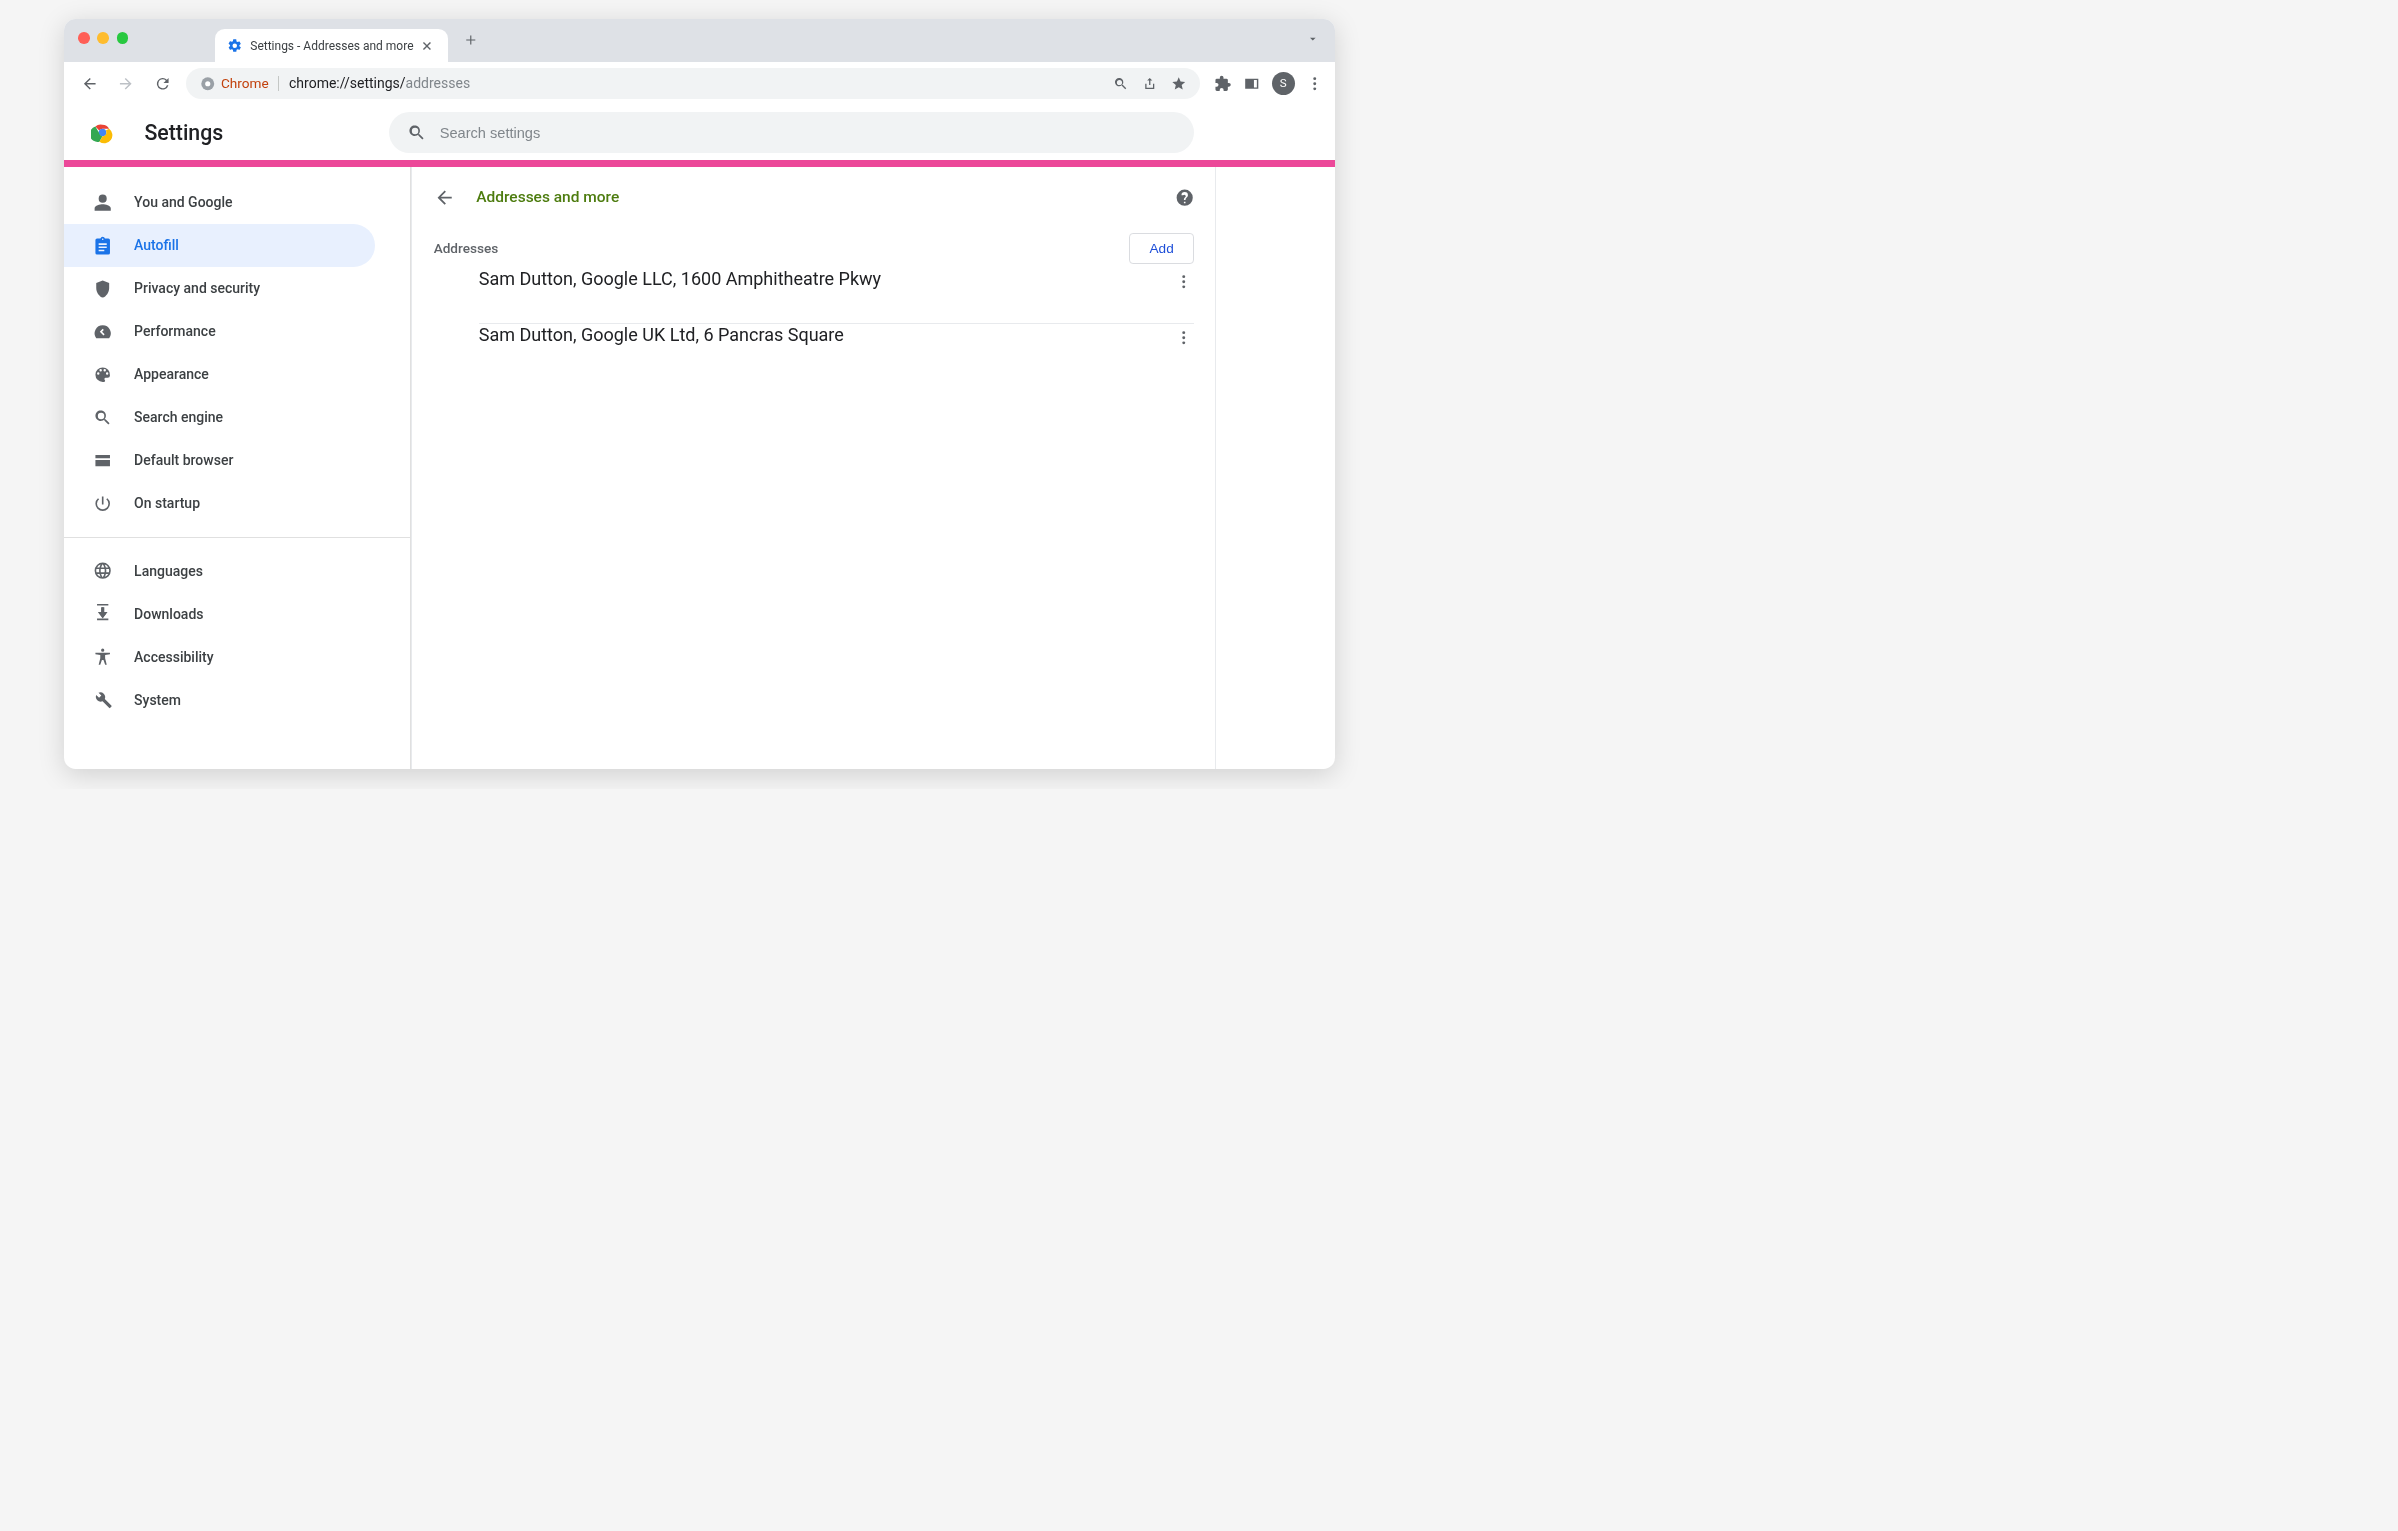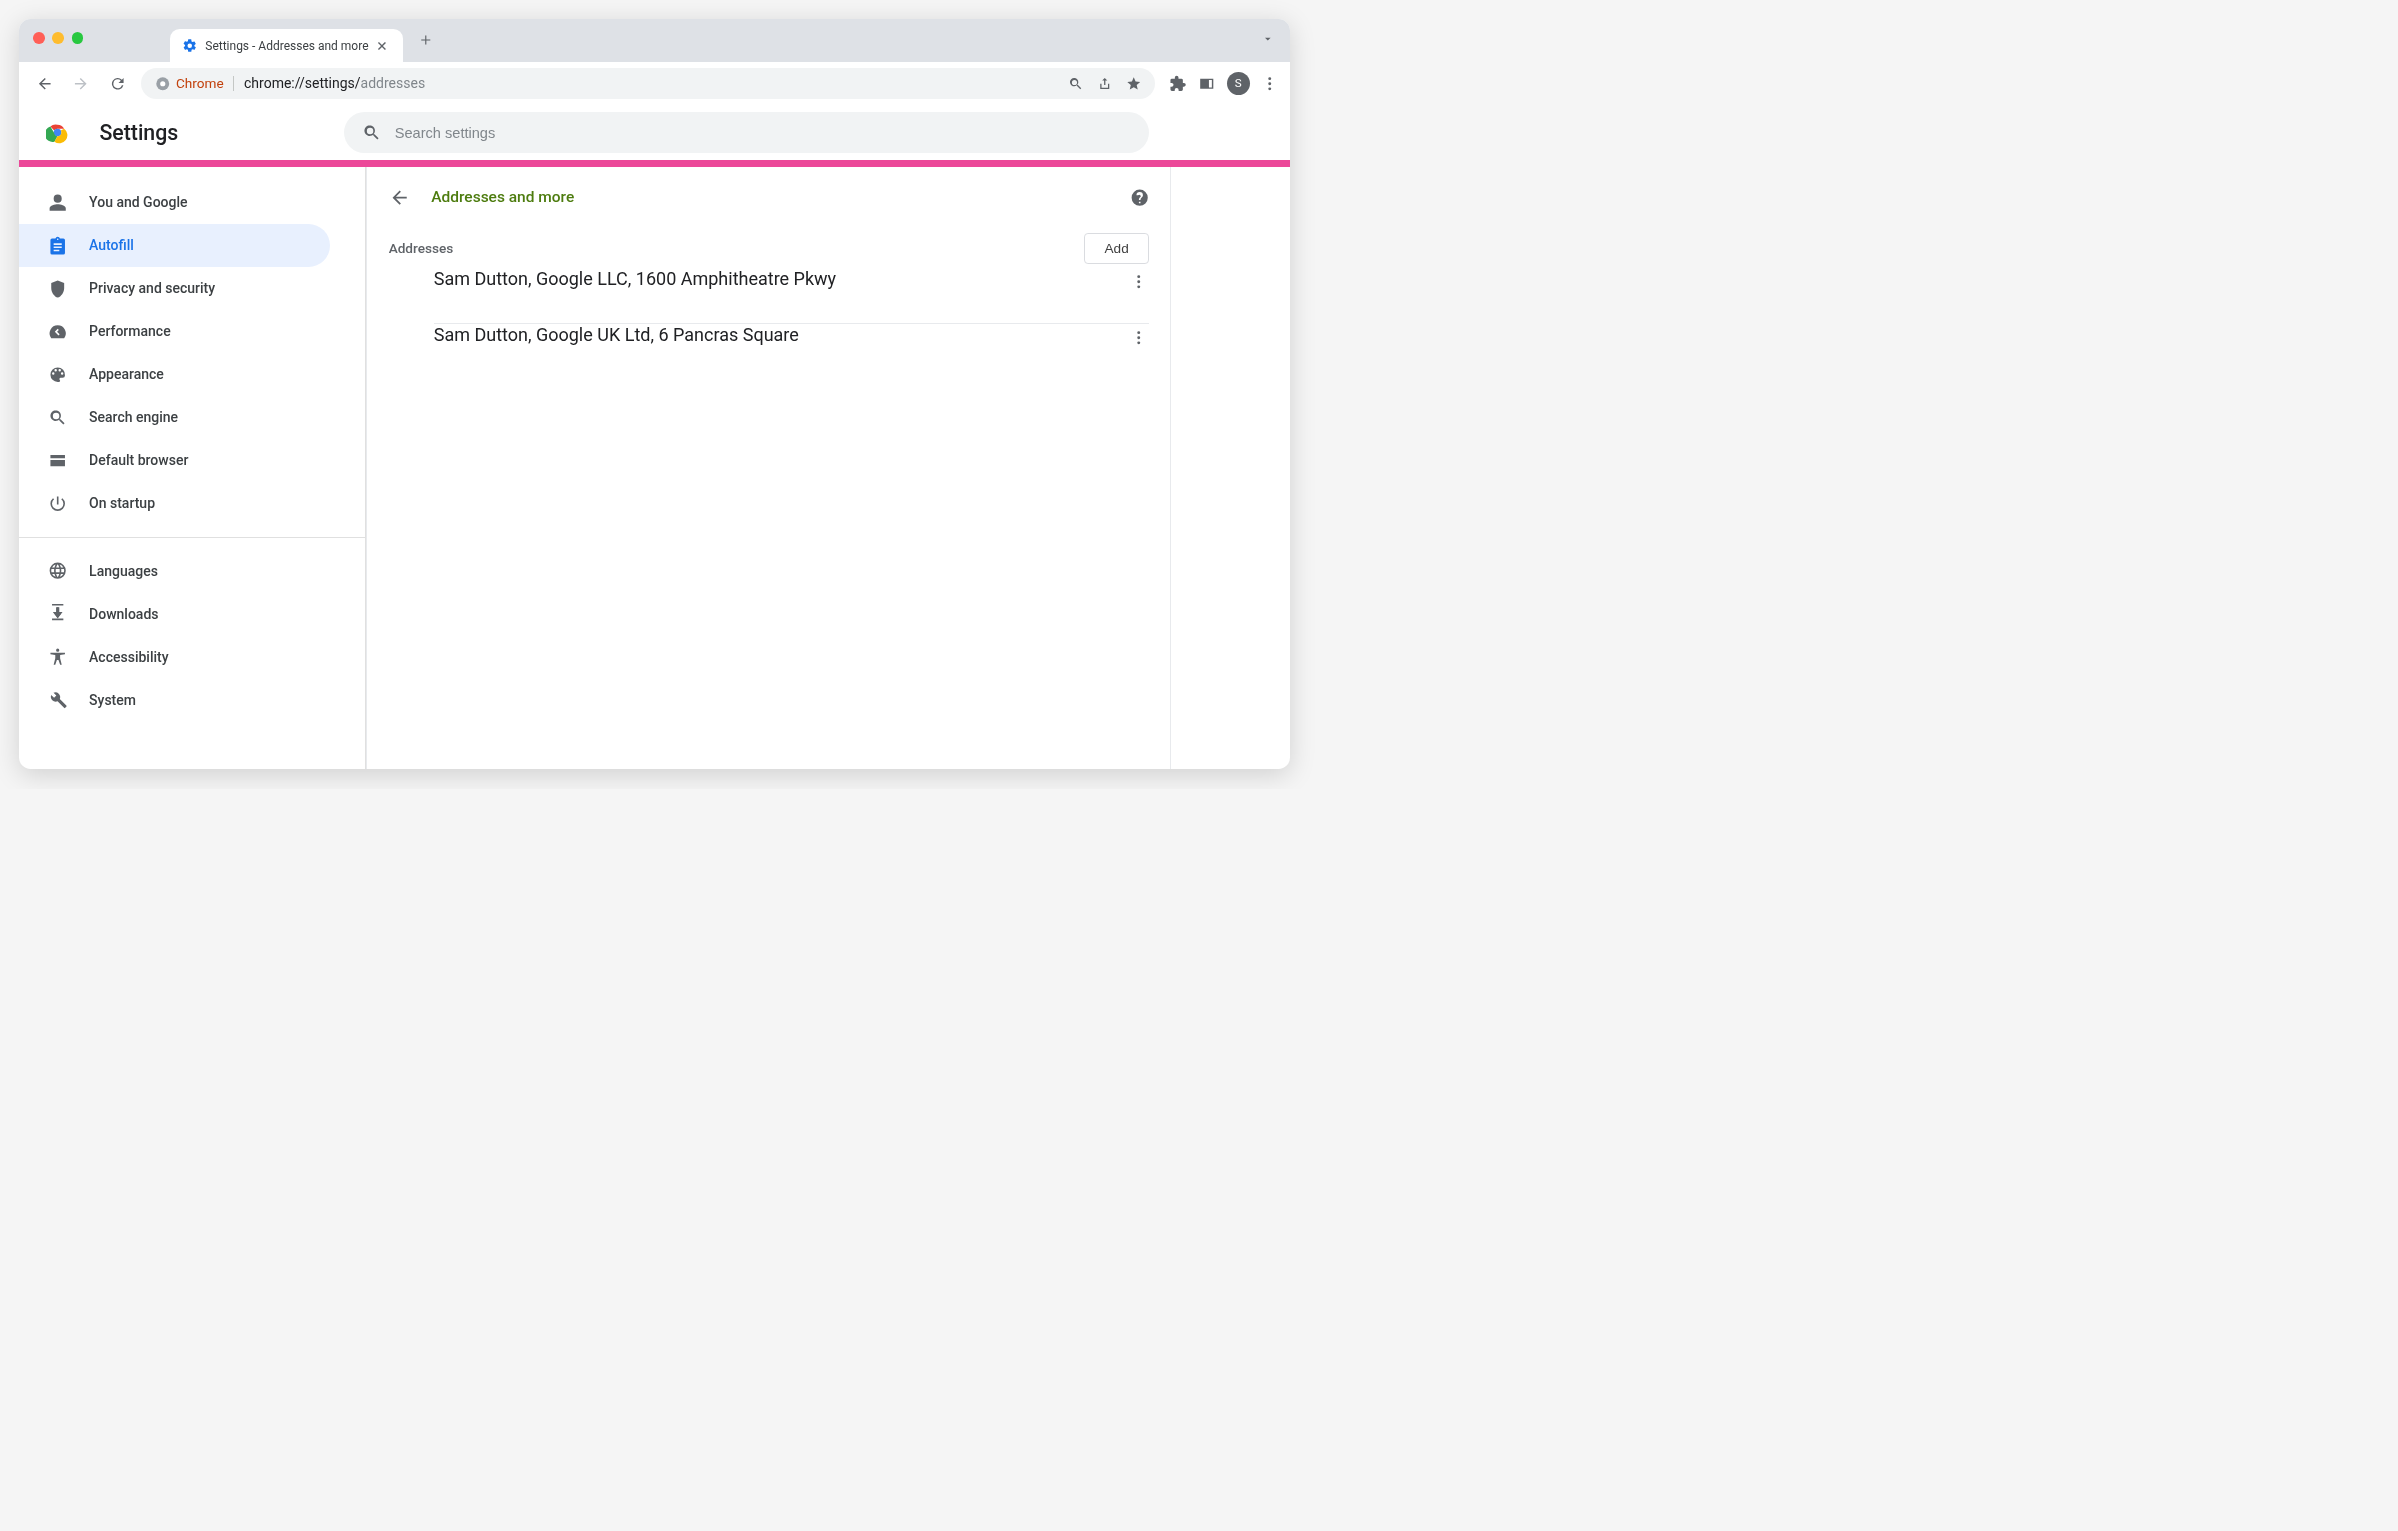--- a/index.html
+++ b/index.html
@@ -7,20 +7,21 @@
     font-family: -apple-system, BlinkMacSystemFont, "Segoe UI", Roboto, Arial, sans-serif;
     background: #f5f5f5;
     padding: 19.4px;
   }
   .window {
     width: 1271px;
     background: #fff;
     border-radius: 11.6px;
     box-shadow: 0 5.8px 27px rgba(0,0,0,0.15);
     overflow: hidden;
+    margin-left: 45px;
   }
   
   .titlebar {
     background: #dee1e6;
     height: 43px;
     display: flex;
     align-items: flex-end;
     padding-left: 13.6px;
   }
   .traffic-lights { display:flex; gap:7.8px; align-self:center; margin-bottom:5.8px;}
@@ -110,21 +111,21 @@
   .setting-row{ display:flex; align-items:center; gap:19.4px; padding:13.6px 0;}
   .setting-text .t1{ font-size:14.6px; color:#202124; margin-bottom:3.9px;}
   .setting-text .t2{ font-size:13.6px; color:#5f6368;}
   .toggle{
     margin-left:auto; width:35px; height:13.6px; background:#a4c5f4; border-radius:9.7px; position:relative; cursor:pointer;
   }
   .toggle .knob{ position:absolute; right:-1.9px; top:-2.9px; width:19.4px; height:19.4px; background:#1a73e8; border-radius:50%; box-shadow:0 1px 2.9px rgba(0,0,0,0.3);}
   .section-hdr{ display:flex; align-items:center; margin-top:25px; margin-bottom:3.9px;}
   .section-label{ font-size:13.6px; font-weight:500; color:#5f6368;}
   .add-btn{
-    margin-left:auto; border:1px solid #dadce0; background:#fff; color:#404040;
+    margin-left:auto; border:1px solid #dadce0; background:#fff; color:#1d4ed8;
     font-size:13.6px; font-weight:500; padding:6.8px 19.4px; border-radius:3.9px; cursor:pointer;
   }
   .addr-list{ margin-left:45px;}
   .addr-row{ display:flex; align-items:flex-start; height:56px; border-bottom:1px solid #e8eaed; font-size:18px; color:#202124;}
   .addr-row:last-child{ border-bottom:none;}
   .addr-row .more{ margin-left:auto; color:#5f6368; padding:5.8px; cursor:pointer; margin-right:-3.9px;}
   svg{display:block;}
 </style>
 </head>
 <body>

